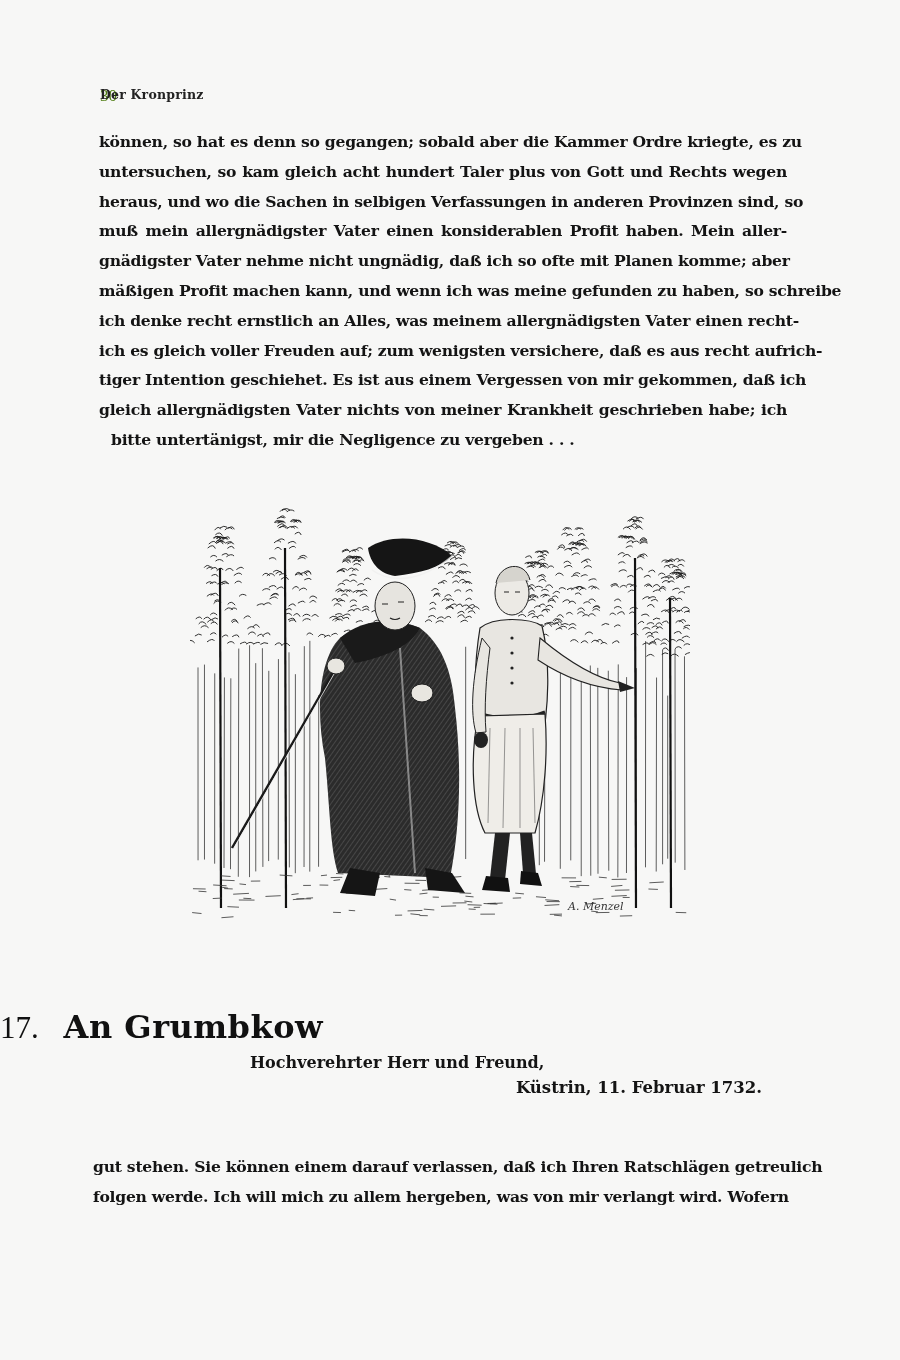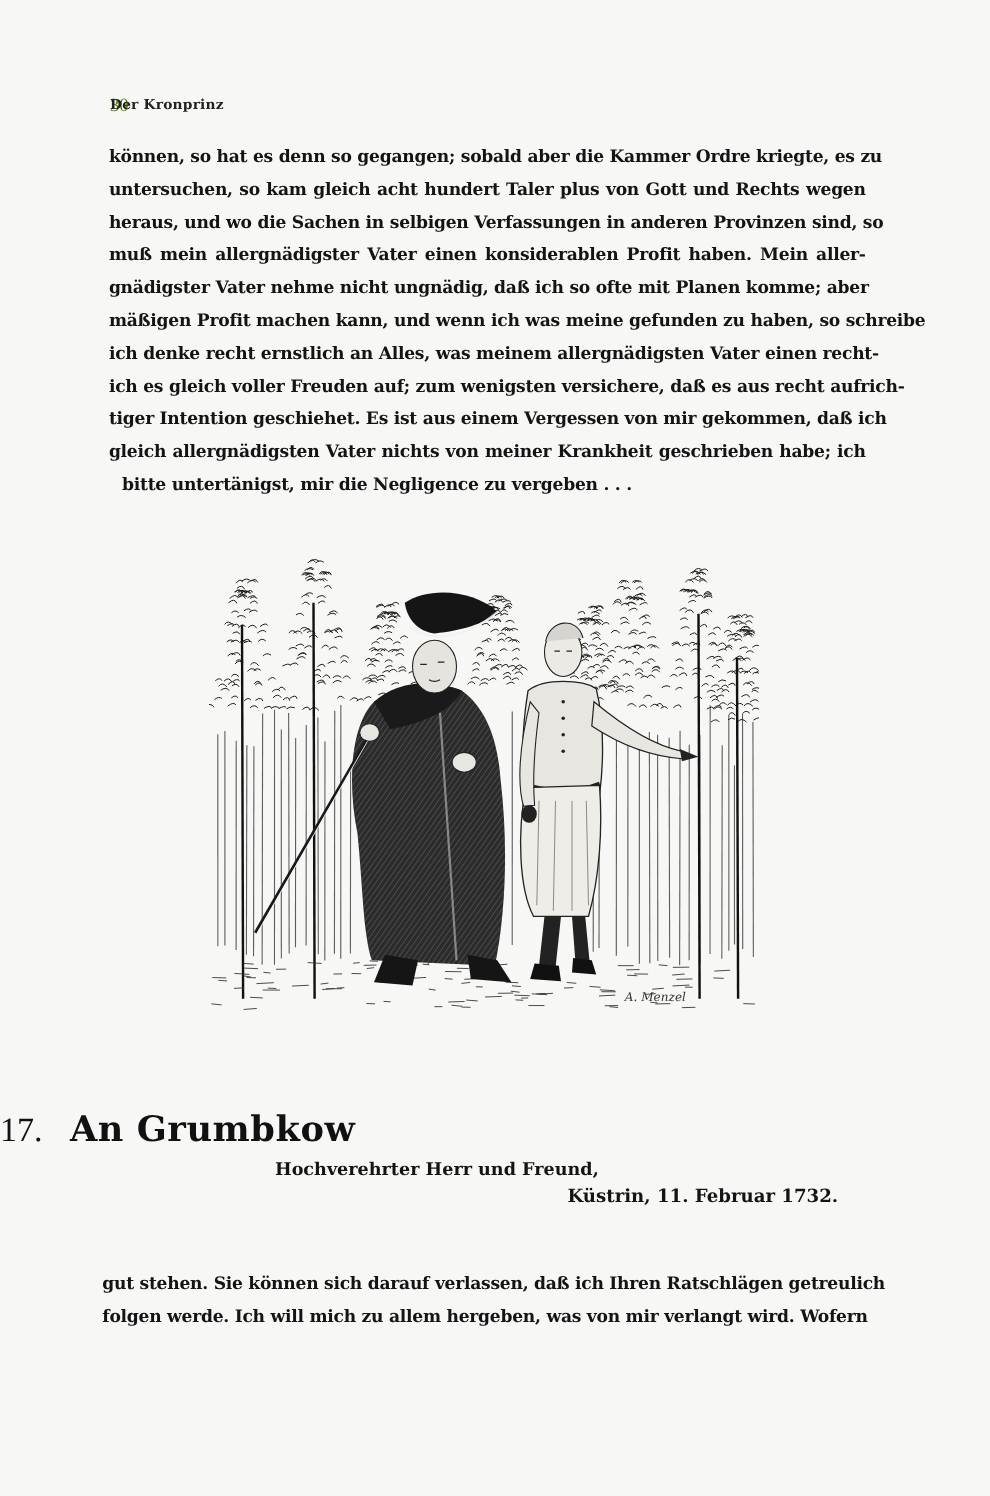--- a/index.html
+++ b/index.html
@@ -927,17 +927,17 @@
 
   <div class="chapter-heading">
     <span class="chapter-number">17.</span>
     <span class="chapter-title">An Grumbkow</span>
   </div>
 
   <div class="dateline">Küstrin, 11. Februar 1732.</div>
   <div class="salutation">Hochverehrter Herr und Freund,</div>
 
   <div class="body-text" id="para2">
-    <span class="line">gut stehen. Sie können sich darauf verlassen, daß ich Ihren Ratschlägen getreulich</span>
+    <span class="line">gut stehen. Sie können einem darauf verlassen, daß ich Ihren Ratschlägen getreulich</span>
     <span class="line">folgen werde. Ich will mich zu allem hergeben, was von mir verlangt wird. Wofern</span>
   </div>
 
 </div>
 
 </body></html>

